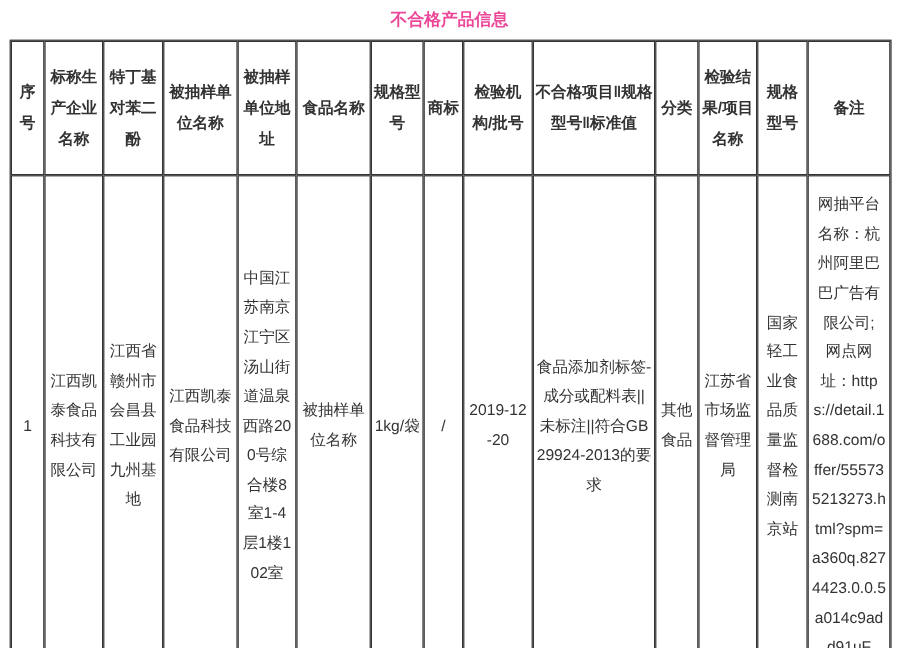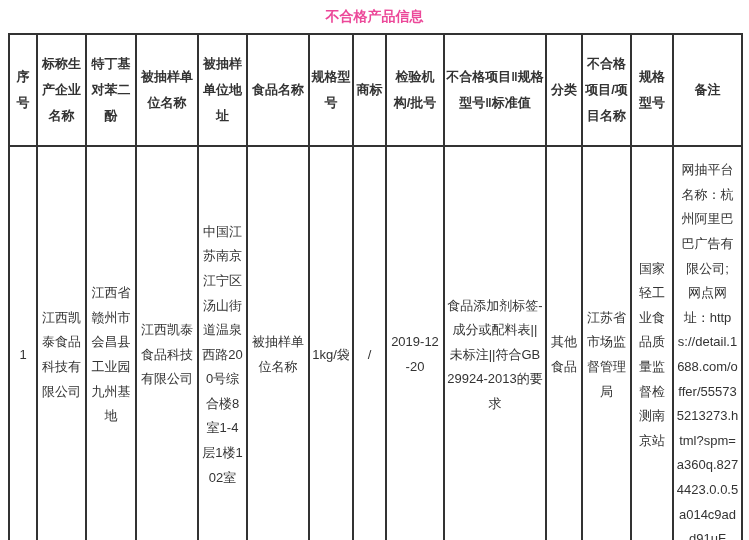--- a/index.html
+++ b/index.html
@@ -98,21 +98,21 @@
       <th>标称生产企业名称</th>
       <th>特丁基对苯二酚</th>
       <th>被抽样单位名称</th>
       <th>被抽样单位地址</th>
       <th>食品名称</th>
       <th>规格型号</th>
       <th>商标</th>
       <th>检验机构/批号</th>
       <th>不合格项目‖规格型号‖标准值</th>
       <th>分类</th>
-      <th>不合格项目/项目名称</th>
+      <th>检验结果/项目名称</th>
       <th>规格型号</th>
       <th>备注</th>
     </tr>
   </thead>
   <tbody>
     <tr class="data-row">
       <td>1</td>
       <td>江西凯泰食品科技有限公司</td>
       <td>江西省赣州市会昌县工业园九州基地</td>
       <td>江西凯泰食品科技有限公司</td>

